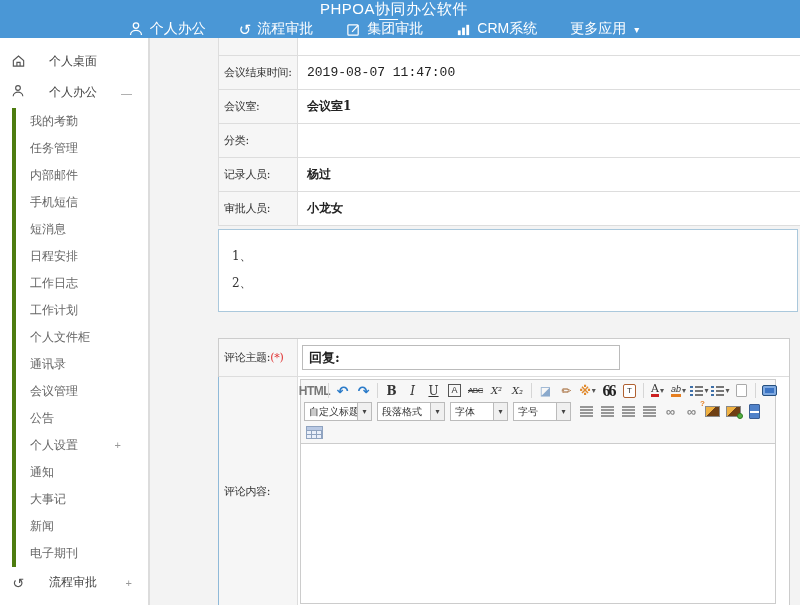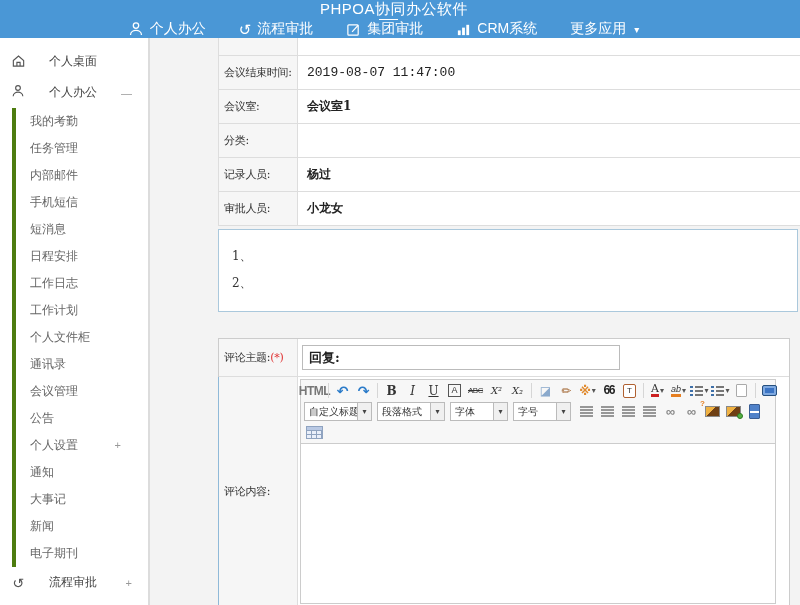--- a/index.html
+++ b/index.html
@@ -72,21 +72,21 @@
   .g-blue { color:#2b7bc9; font-size:14px; font-weight:bold; }
   .g-bold { font-family:"DejaVu Serif",serif; font-weight:bold; font-size:12px; }
   .g-italic { font-family:"DejaVu Serif",serif; font-style:italic; font-size:12px; }
   .g-under { font-family:"DejaVu Serif",serif; text-decoration:underline; font-size:12px; }
   .g-boxa { border:1px solid #555; font-size:9px; line-height:11px; padding:0 2px; }
   .g-strike { font-size:8px; text-decoration:line-through; letter-spacing:-.5px; }
   .g-script { font-size:10px; font-style:italic; font-family:"DejaVu Serif",serif; }
   .g-eraser { color:#8aa9cc; font-size:12px; }
   .g-brush { color:#a0622d; font-size:12px; }
   .g-wand { color:#e08a2e; font-size:12px; font-weight:bold; }
-  .g-quote { font-family:Liberation Mono, monospace; font-weight:bold; font-size:12px; letter-spacing:-2px; color:#222; }
+  .g-quote { font-family:Liberation Serif, serif; font-weight:bold; font-size:16px; letter-spacing:-2px; color:#222; }
   .g-paste { width:13px; height:14px; border:1px solid #b06030; border-radius:2px; background:#fff;
     display:flex; align-items:center; justify-content:center; font-size:8px; color:#333; }
   .g-acolor { font-family:"DejaVu Serif",serif; font-size:11px; line-height:10px; border-bottom:3px solid #cc2222; }
   .g-hl { font-size:9px; font-style:italic; line-height:9px; border-bottom:3px solid #e67f22; }
   .i-list { width:13px; height:11px; background-repeat:no-repeat;
     background-image:repeating-linear-gradient(to bottom,#3d6fa8 0 2px,transparent 2px 4px),
                      repeating-linear-gradient(to bottom,#777 0 2px,transparent 2px 4px);
     background-size:3px 10px,8px 10px; background-position:0 1px,5px 1px; }
   .i-page { width:11px; height:13px; background:#fff; border:1px solid #aaa; border-radius:1px; }
   .i-monitor { width:15px; height:11px; background:#3b74c4; border:1px solid #26507e; border-radius:2px;

